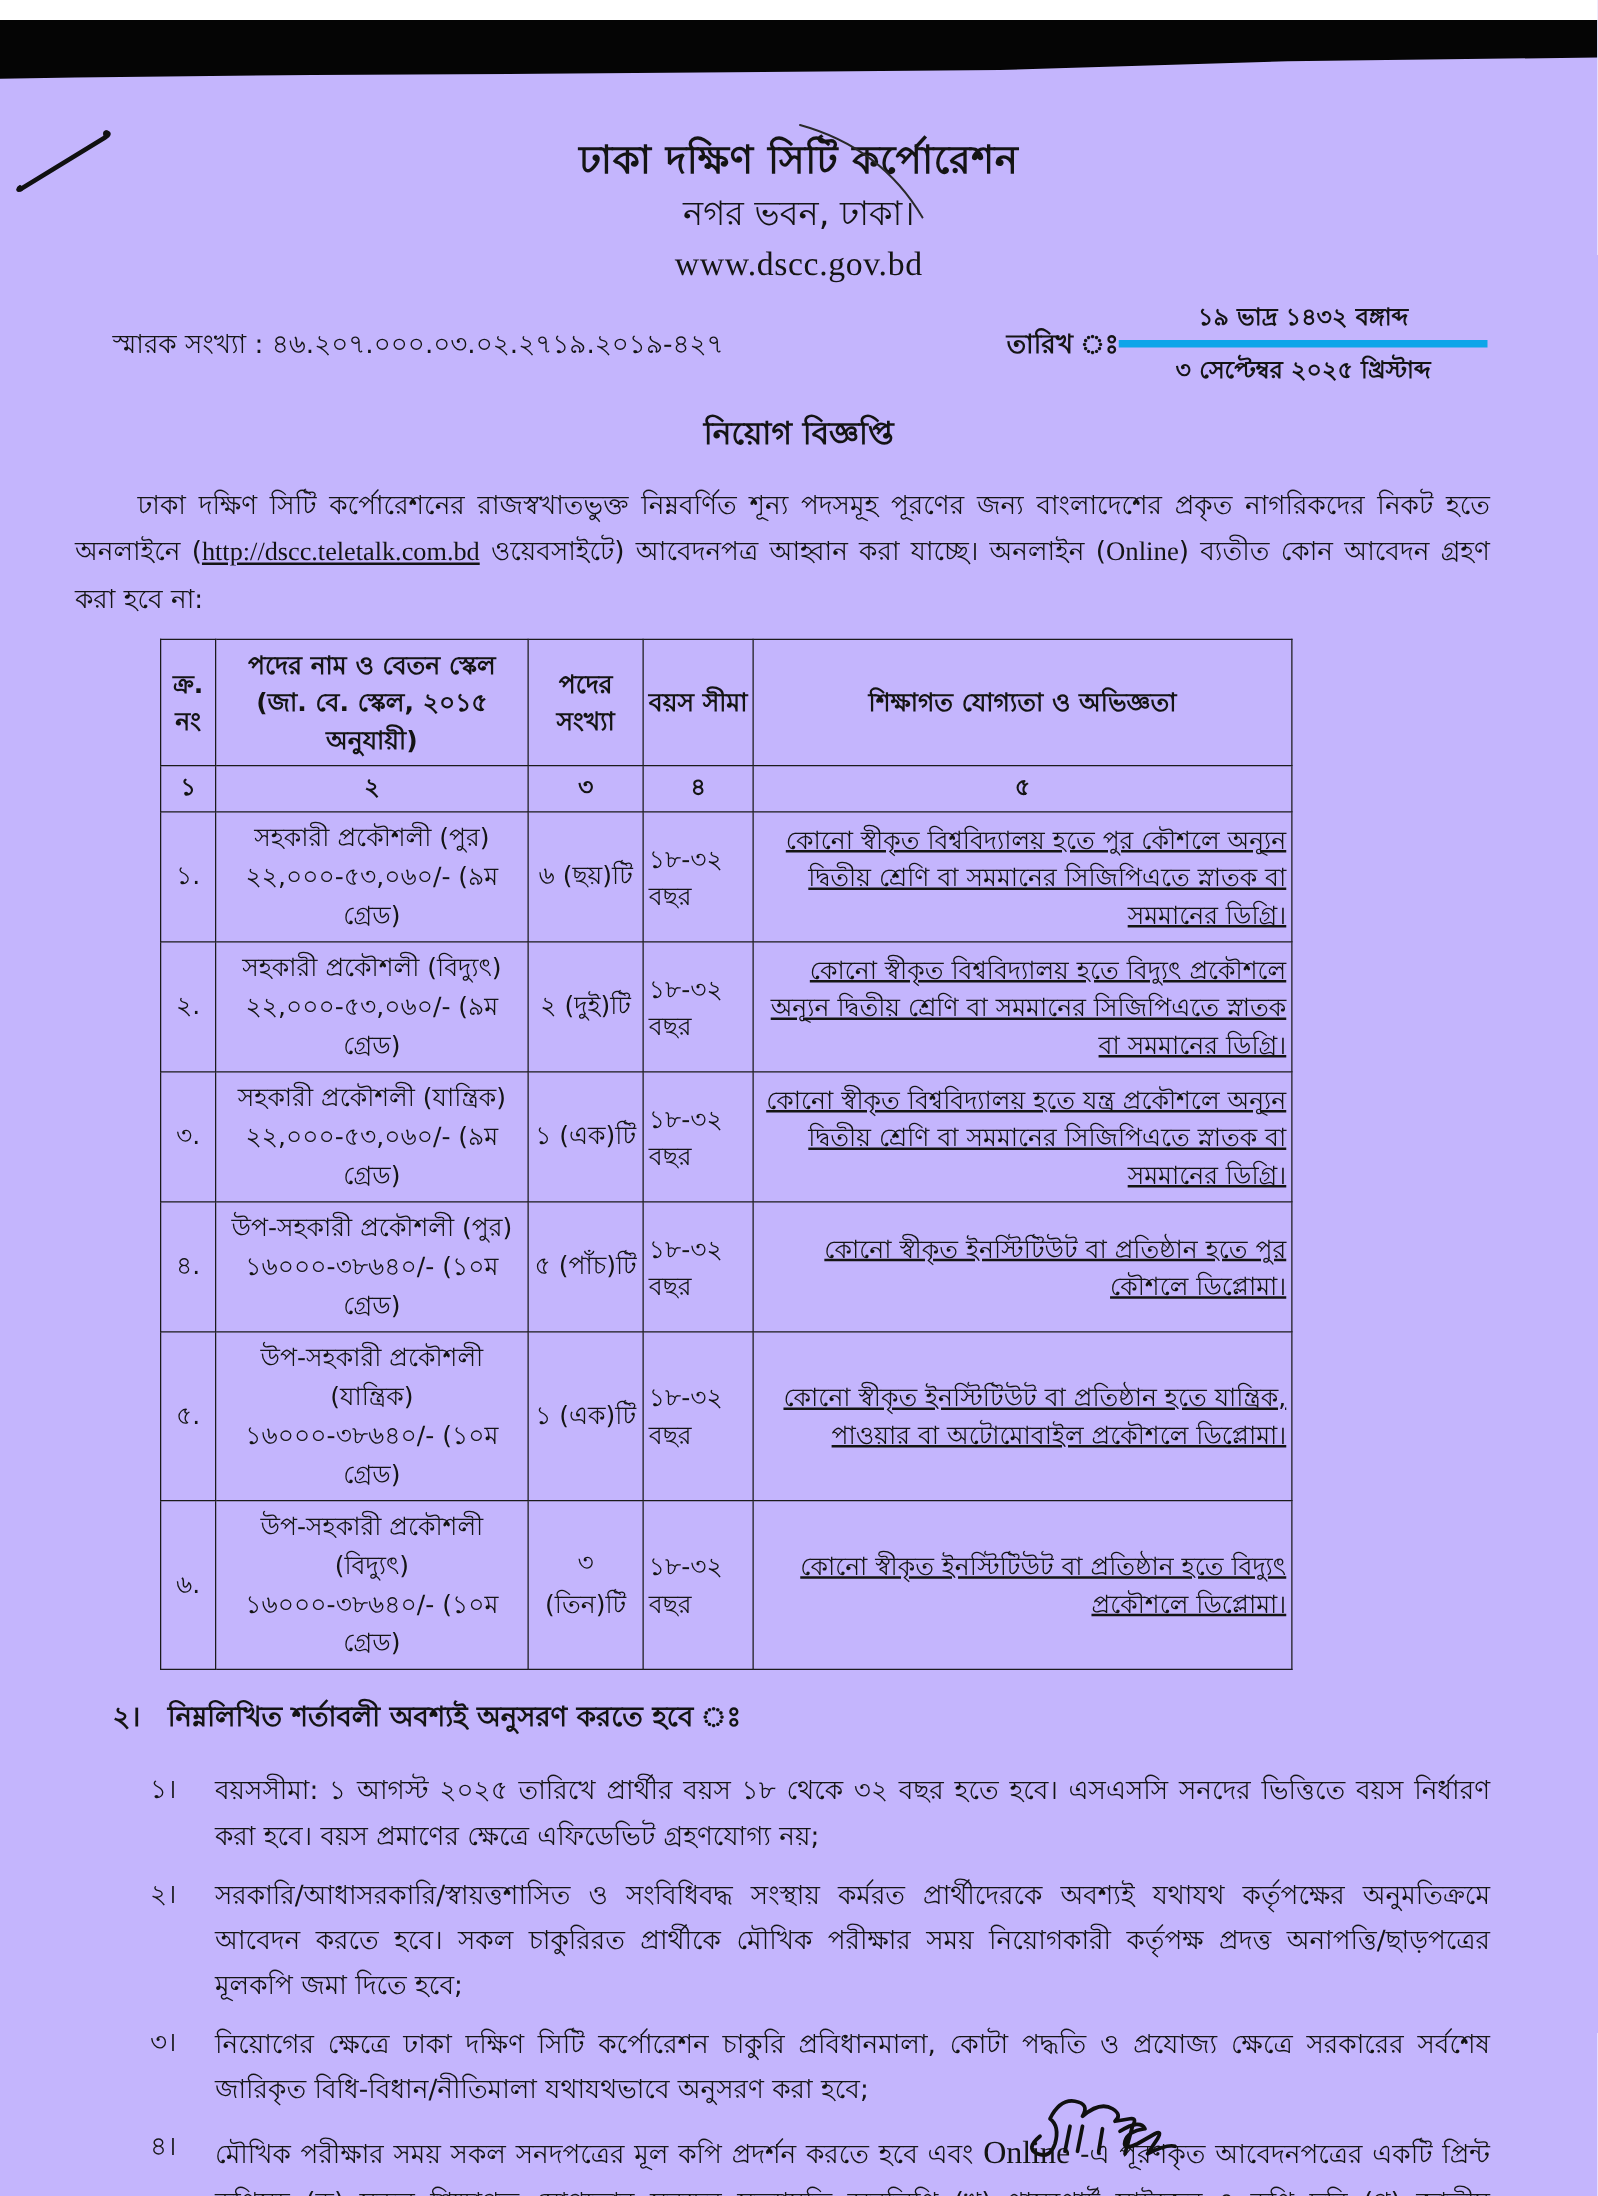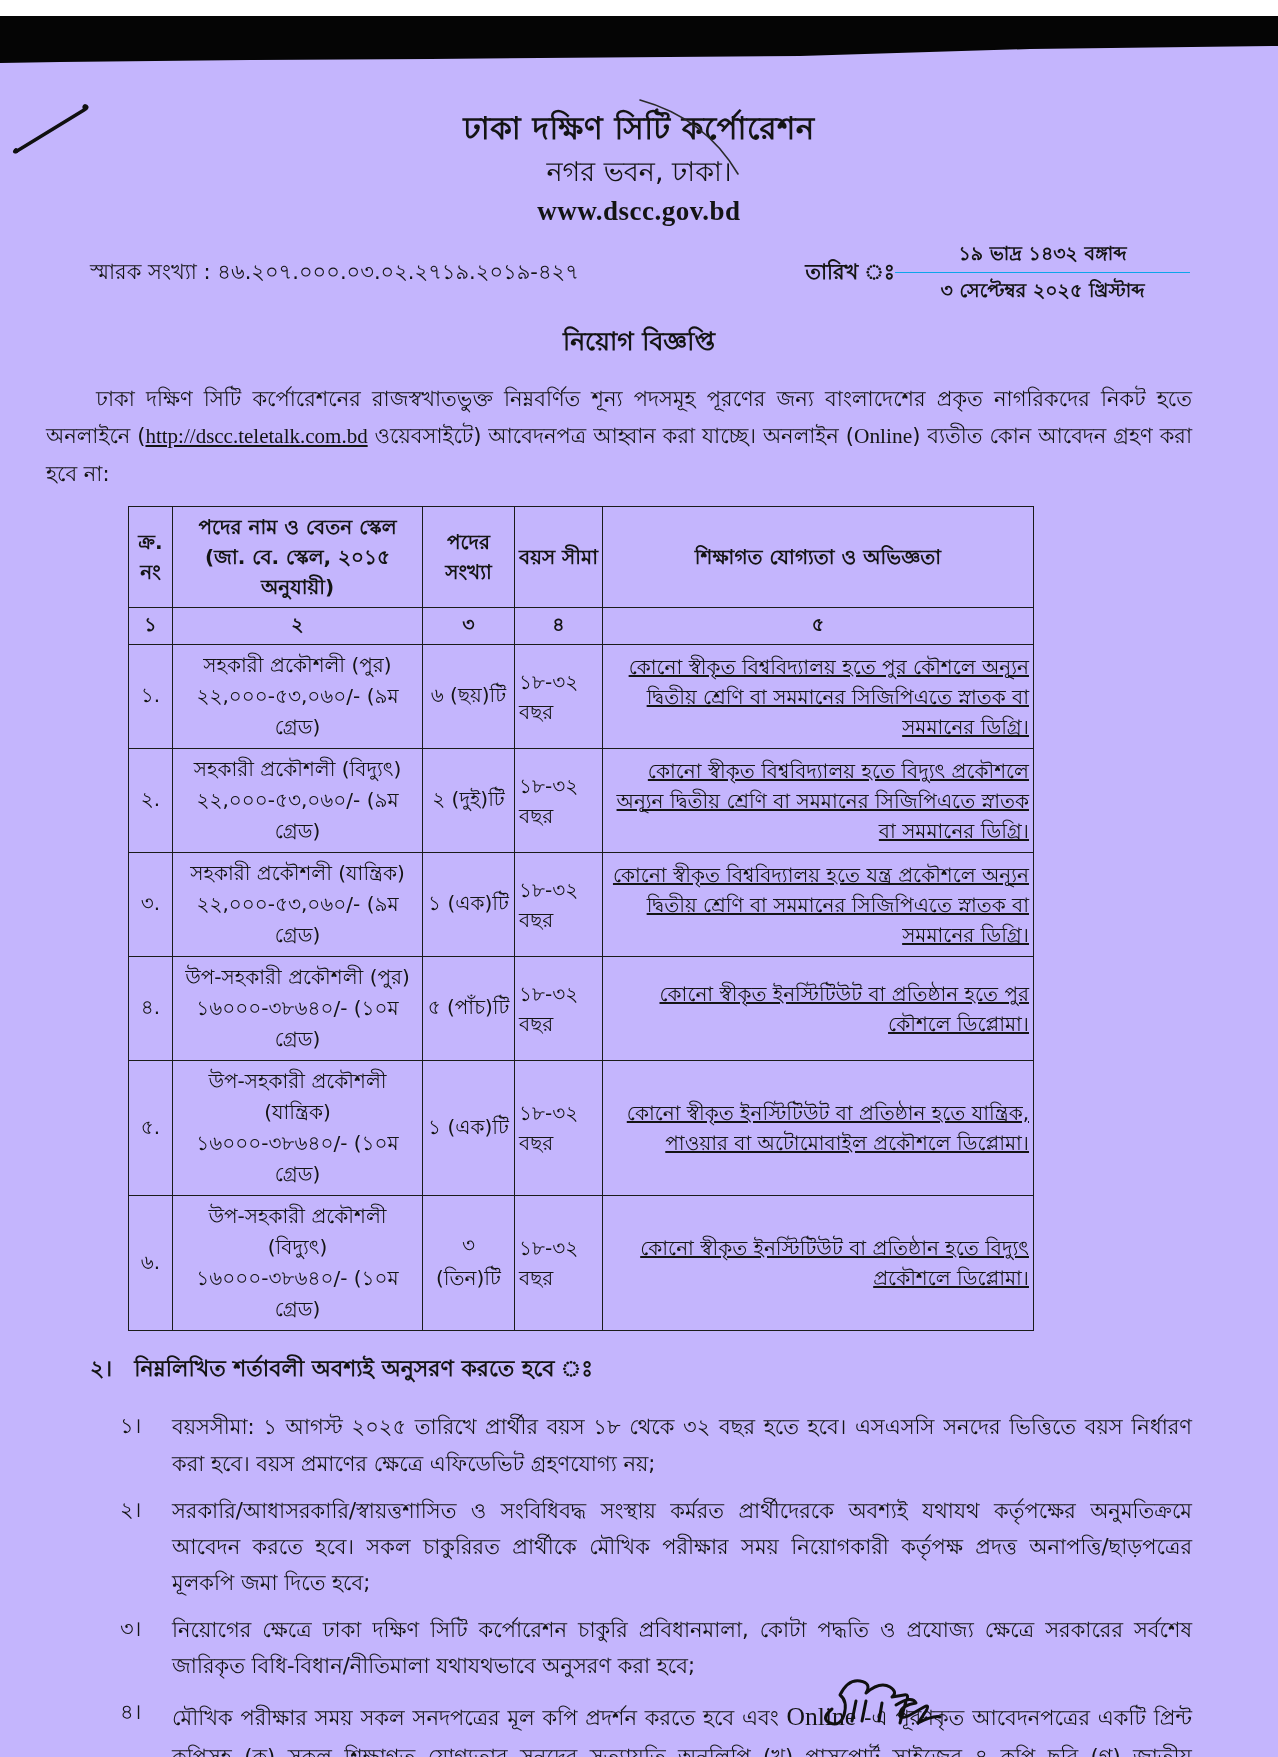--- a/index.html
+++ b/index.html
@@ -12,37 +12,37 @@
     background:#c4b5fd;
     overflow:hidden;
   }
   .scan-band { position:absolute; top:0; left:0; width:1278px; height:50px; }
   .pen-mark-tl { position:absolute; top:82px; left:8px; width:90px; height:60px; }
   .pen-mark-curve { position:absolute; top:80px; left:600px; width:200px; height:95px; }
 
   .header { text-align:center; padding-top:92px; line-height:1.3; }
   .org-name { font-size:31px; font-weight:bold; letter-spacing:0.5px; }
   .addr { font-size:27px; margin-top:6px; }
-  .website { font-family:"Liberation Serif", serif; font-size:27px; margin-top:5px; letter-spacing:0.5px;font-weight:bold; }
+  .website { font-family:"Liberation Serif", serif; font-size:27px; margin-top:5px; letter-spacing:0.5px; }
 
   .memo-row {
     display:flex; align-items:center; justify-content:space-between;
     padding:10px 88px 0 90px;
   }
   .memo-no { font-size:21px; font-weight:400; }
   .date-wrap { display:flex; align-items:center; }
   .date-label { font-size:21px; font-weight:600; }
   .date-stack { min-width:295px; text-align:center; font-size:19px; font-weight:600; }
-  .date-stack .top { padding:0 6px 1px 6px; border-bottom:1px solid #0ea5e9; }
+  .date-stack .top { padding:0 6px 1px 6px; border-bottom:6px solid #0ea5e9; }
   .date-stack .bottom { padding-top:3px; }
 
   .doc-title { text-align:center; font-size:25px; font-weight:bold; margin-top:14px; }
 
   .intro {
-    padding:16px 86px 0 46px;
+    padding:16px 86px 0 60px;
     font-size:21px; line-height:1.75; text-align:justify;
     text-indent:50px;
   }
   .link { font-family:"Liberation Serif", serif; text-decoration:underline; }
   .lat { font-family:"Liberation Serif", serif; font-size:1.02em; }
   .lat-lg { font-family:"Liberation Serif", serif; font-size:1.22em; }
 
   .tbl-wrap { padding:14px 0 0 128px; }
   table { border-collapse:collapse; width:905px; table-layout:fixed;padding-left:40px; }
   th, td { border:1.7px solid #1b1b1b; vertical-align:middle; }

